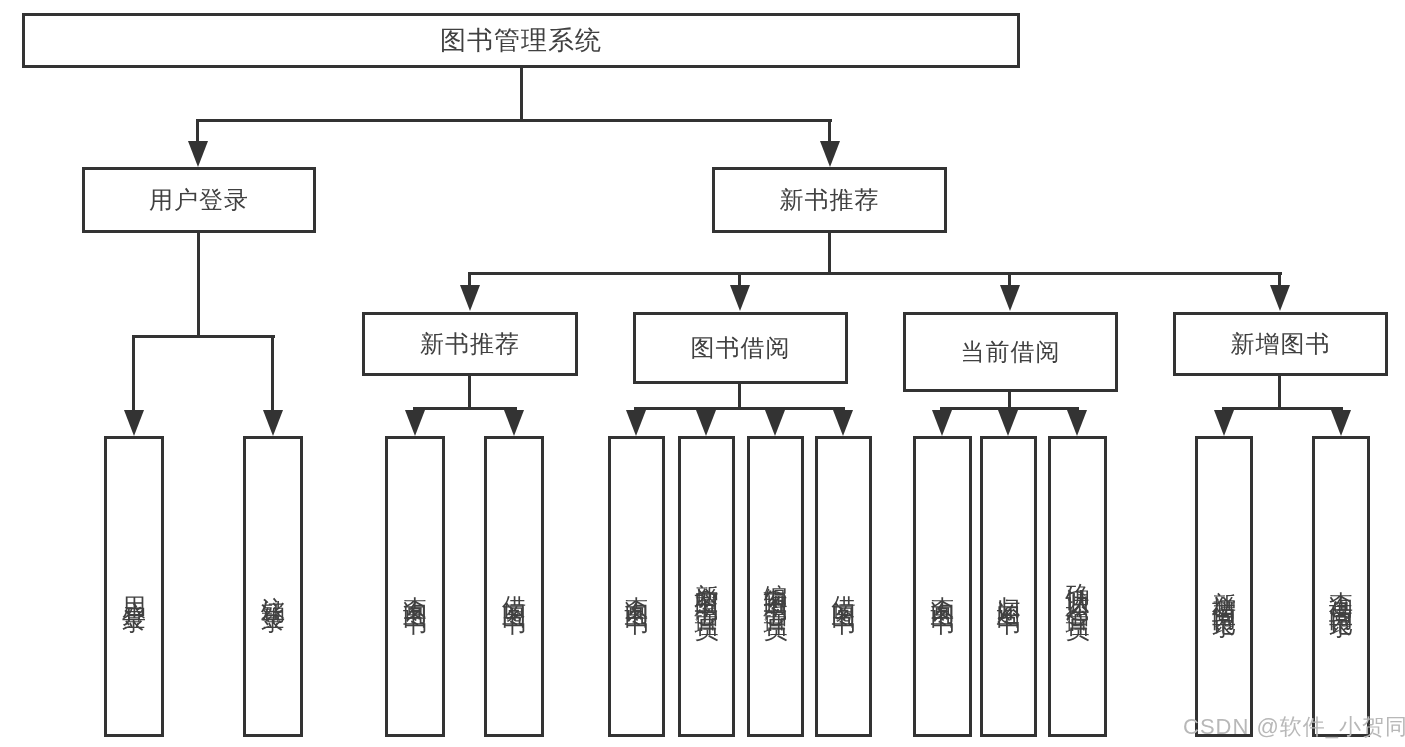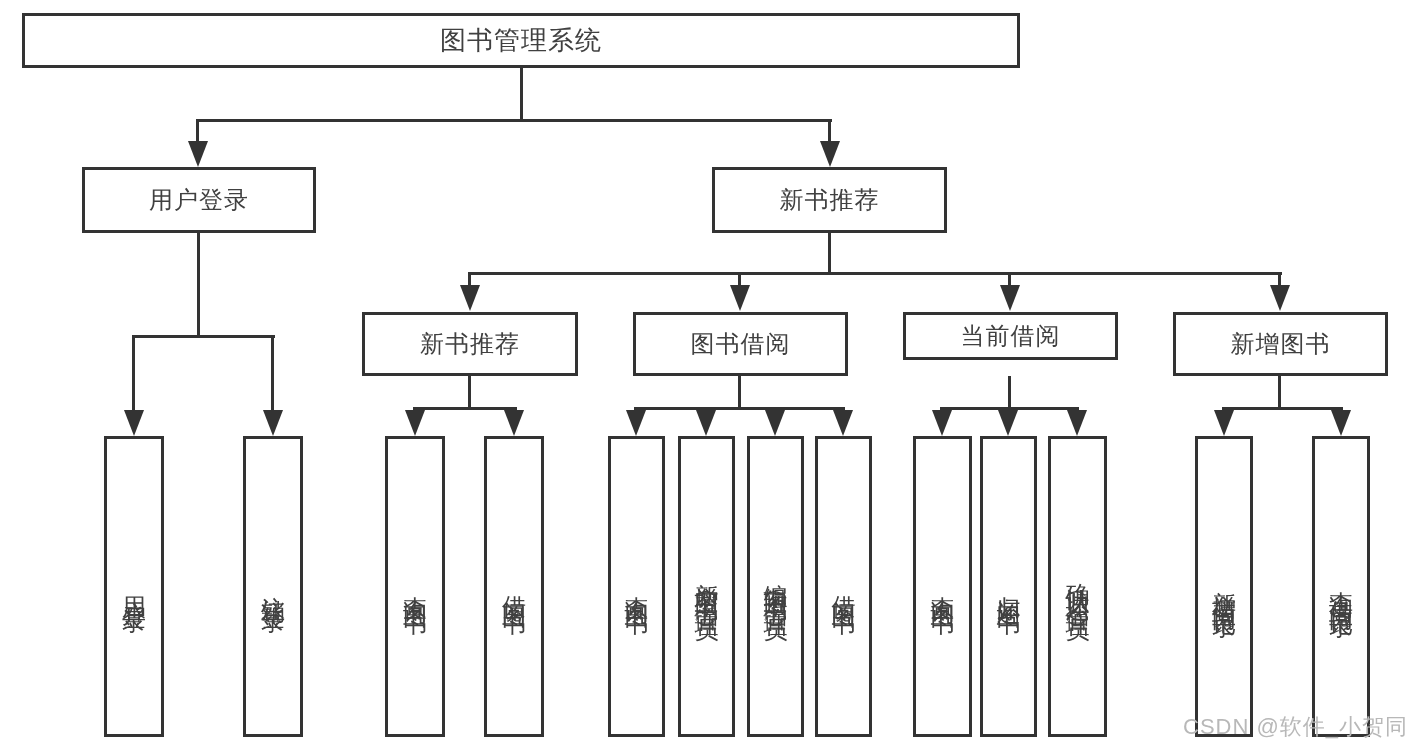--- a/index.html
+++ b/index.html
@@ -88,22 +88,22 @@
   <div class="vline" style="left:468px; top:272px; height:18px;"></div>
   <div class="vline" style="left:738px; top:272px; height:18px;"></div>
   <div class="vline" style="left:1008px; top:272px; height:18px;"></div>
   <div class="vline" style="left:1278px; top:272px; height:18px;"></div>
   <div class="arrow" style="left:460px; top:285px;"></div>
   <div class="arrow" style="left:730px; top:285px;"></div>
   <div class="arrow" style="left:1000px; top:285px;"></div>
   <div class="arrow" style="left:1270px; top:285px;"></div>
 
   <div class="box" style="left:362px; top:312px; width:216px; height:64px;">新书推荐</div>
-  <div class="box" style="left:633px; top:312px; width:215px; height:64px;text-align:right;">图书借阅</div>
-  <div class="box" style="left:903px; top:312px; width:215px; height:48px;">当前借阅</div>
+  <div class="box" style="left:633px; top:312px; width:215px; height:72px;text-align:right;">图书借阅</div>
+  <div class="box" style="left:903px; top:312px; width:215px; height:80px;">当前借阅</div>
   <div class="box" style="left:1173px; top:312px; width:215px; height:64px;">新增图书</div>
 
   <div class="vline" style="left:468px; top:376px; height:34px;"></div>
   <div class="hline" style="left:413px; top:407px; width:104px;"></div>
   <div class="vline" style="left:413px; top:407px; height:10px;"></div>
   <div class="vline" style="left:512px; top:407px; height:10px;"></div>
   <div class="arrow" style="left:405px; top:410px;"></div>
   <div class="arrow" style="left:504px; top:410px;"></div>
 
   <div class="vline" style="left:738px; top:376px; height:34px;"></div>

